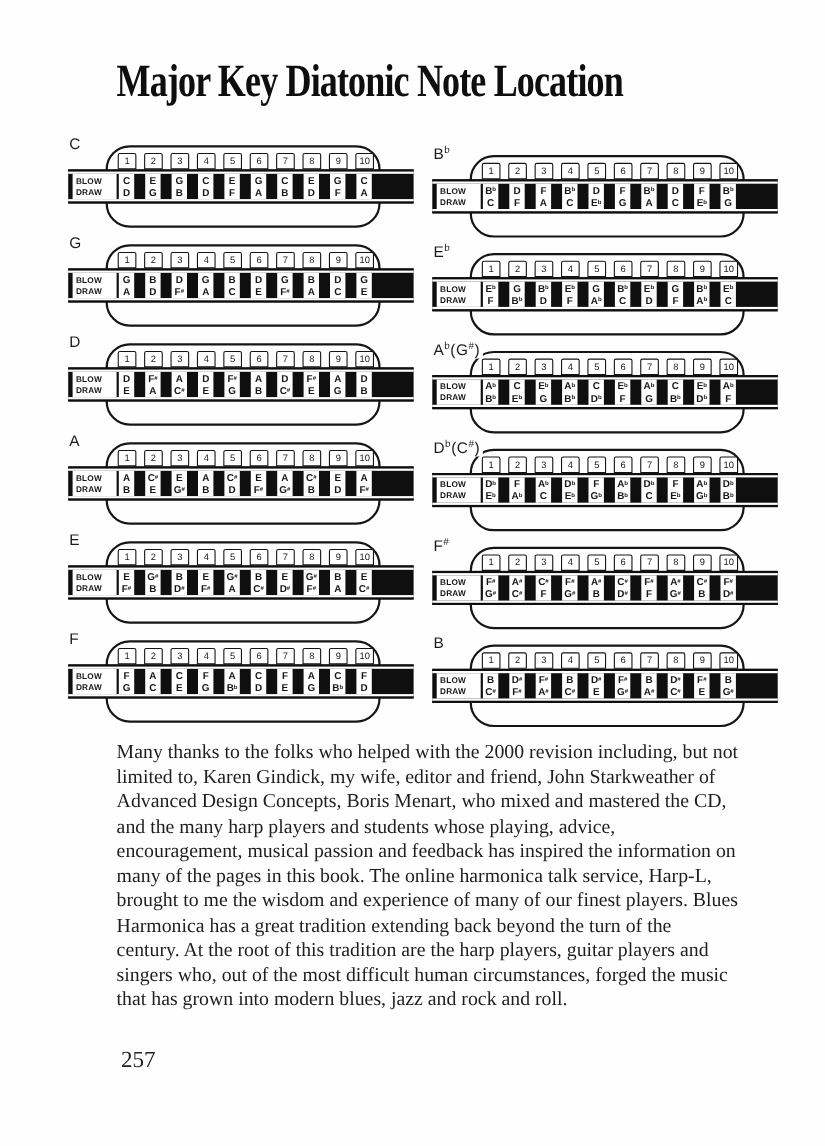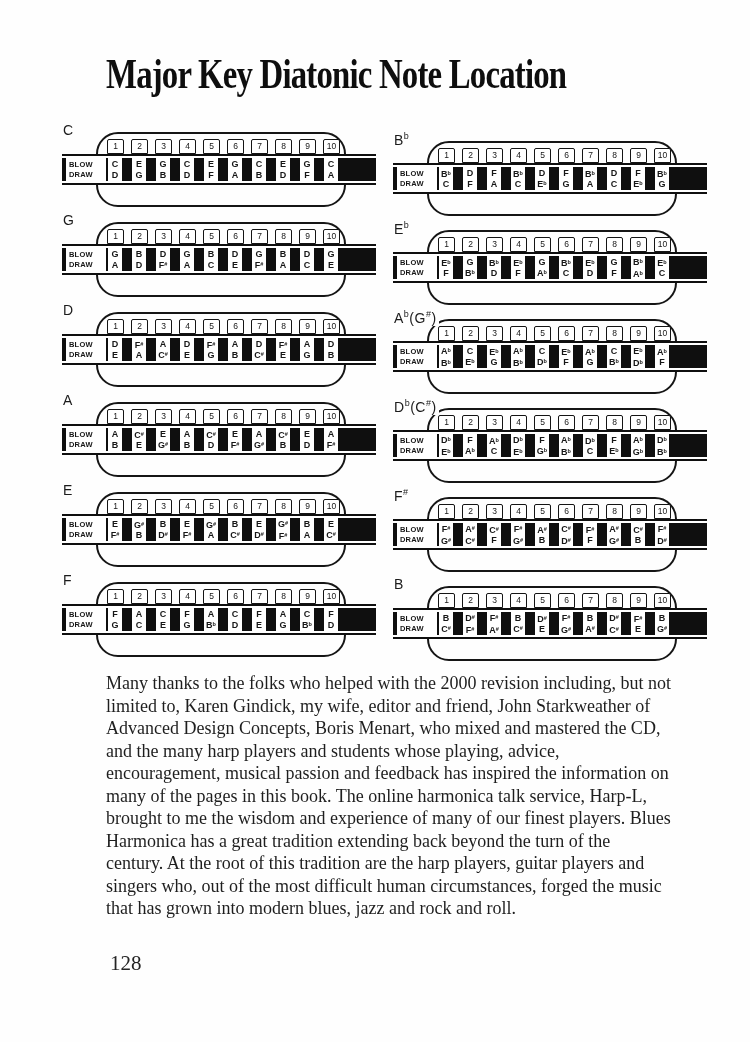--- a/index.html
+++ b/index.html
@@ -754,14 +754,14 @@
         </div>
         <div class="cell" style="left: 262px;">
           <div class="note">B</div>
           <div class="note">G<sup>#</sup></div>
         </div>
       </div>
     </div>
 
   <p class="acknowledgements">Many thanks to the folks who helped with the 2000 revision including, but not limited to, Karen Gindick, my wife, editor and friend, John Starkweather of Advanced Design Concepts, Boris Menart, who mixed and mastered the CD, and the many harp players and students whose playing, advice, encouragement, musical passion and feedback has inspired the information on many of the pages in this book. The online harmonica talk service, Harp-L, brought to me the wisdom and experience of many of our finest players. Blues Harmonica has a great tradition extending back beyond the turn of the century. At the root of this tradition are the harp players, guitar players and singers who, out of the most difficult human circumstances, forged the music that has grown into modern blues, jazz and rock and roll.</p>
 
-  <div class="page-number">128</div>
+  <div class="page-number">257</div>
 </div>
 
 </body></html>

